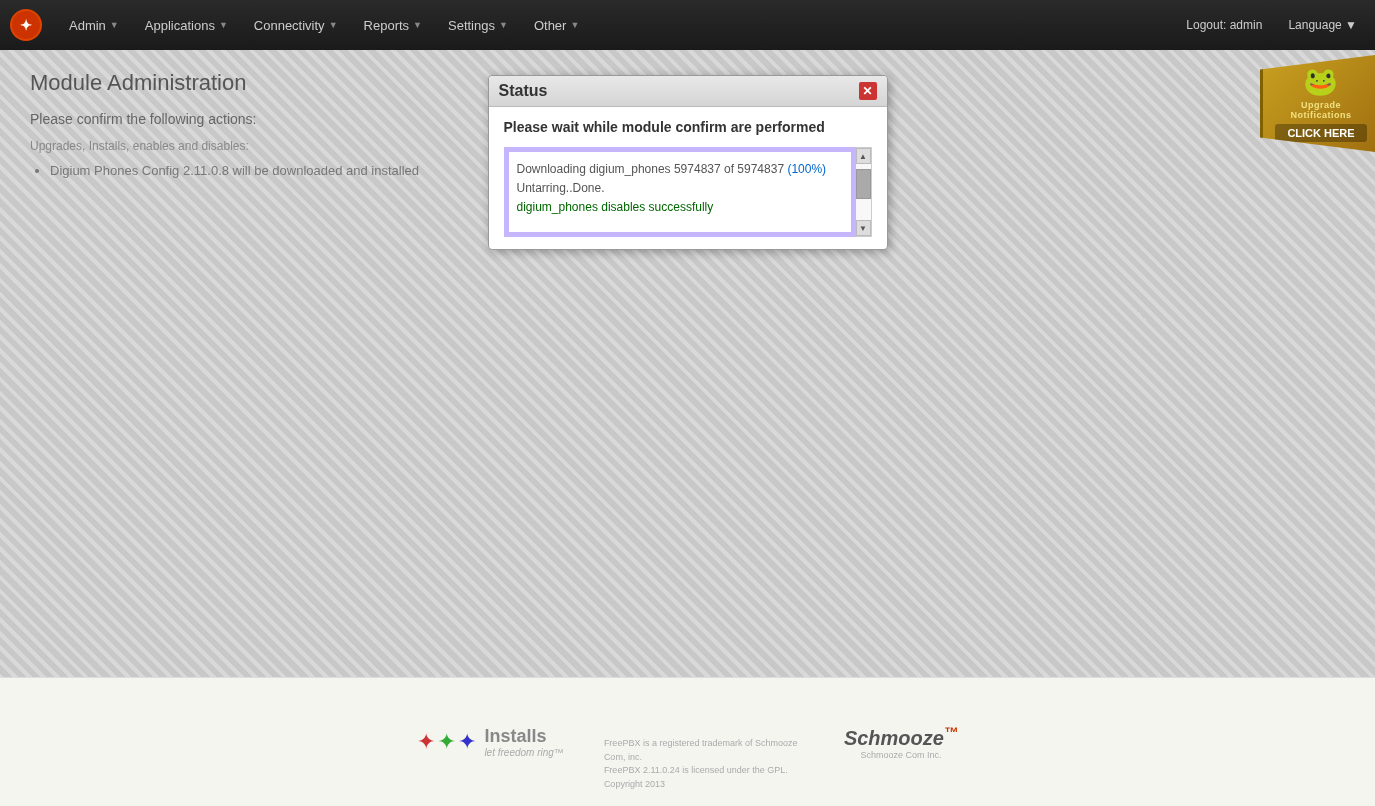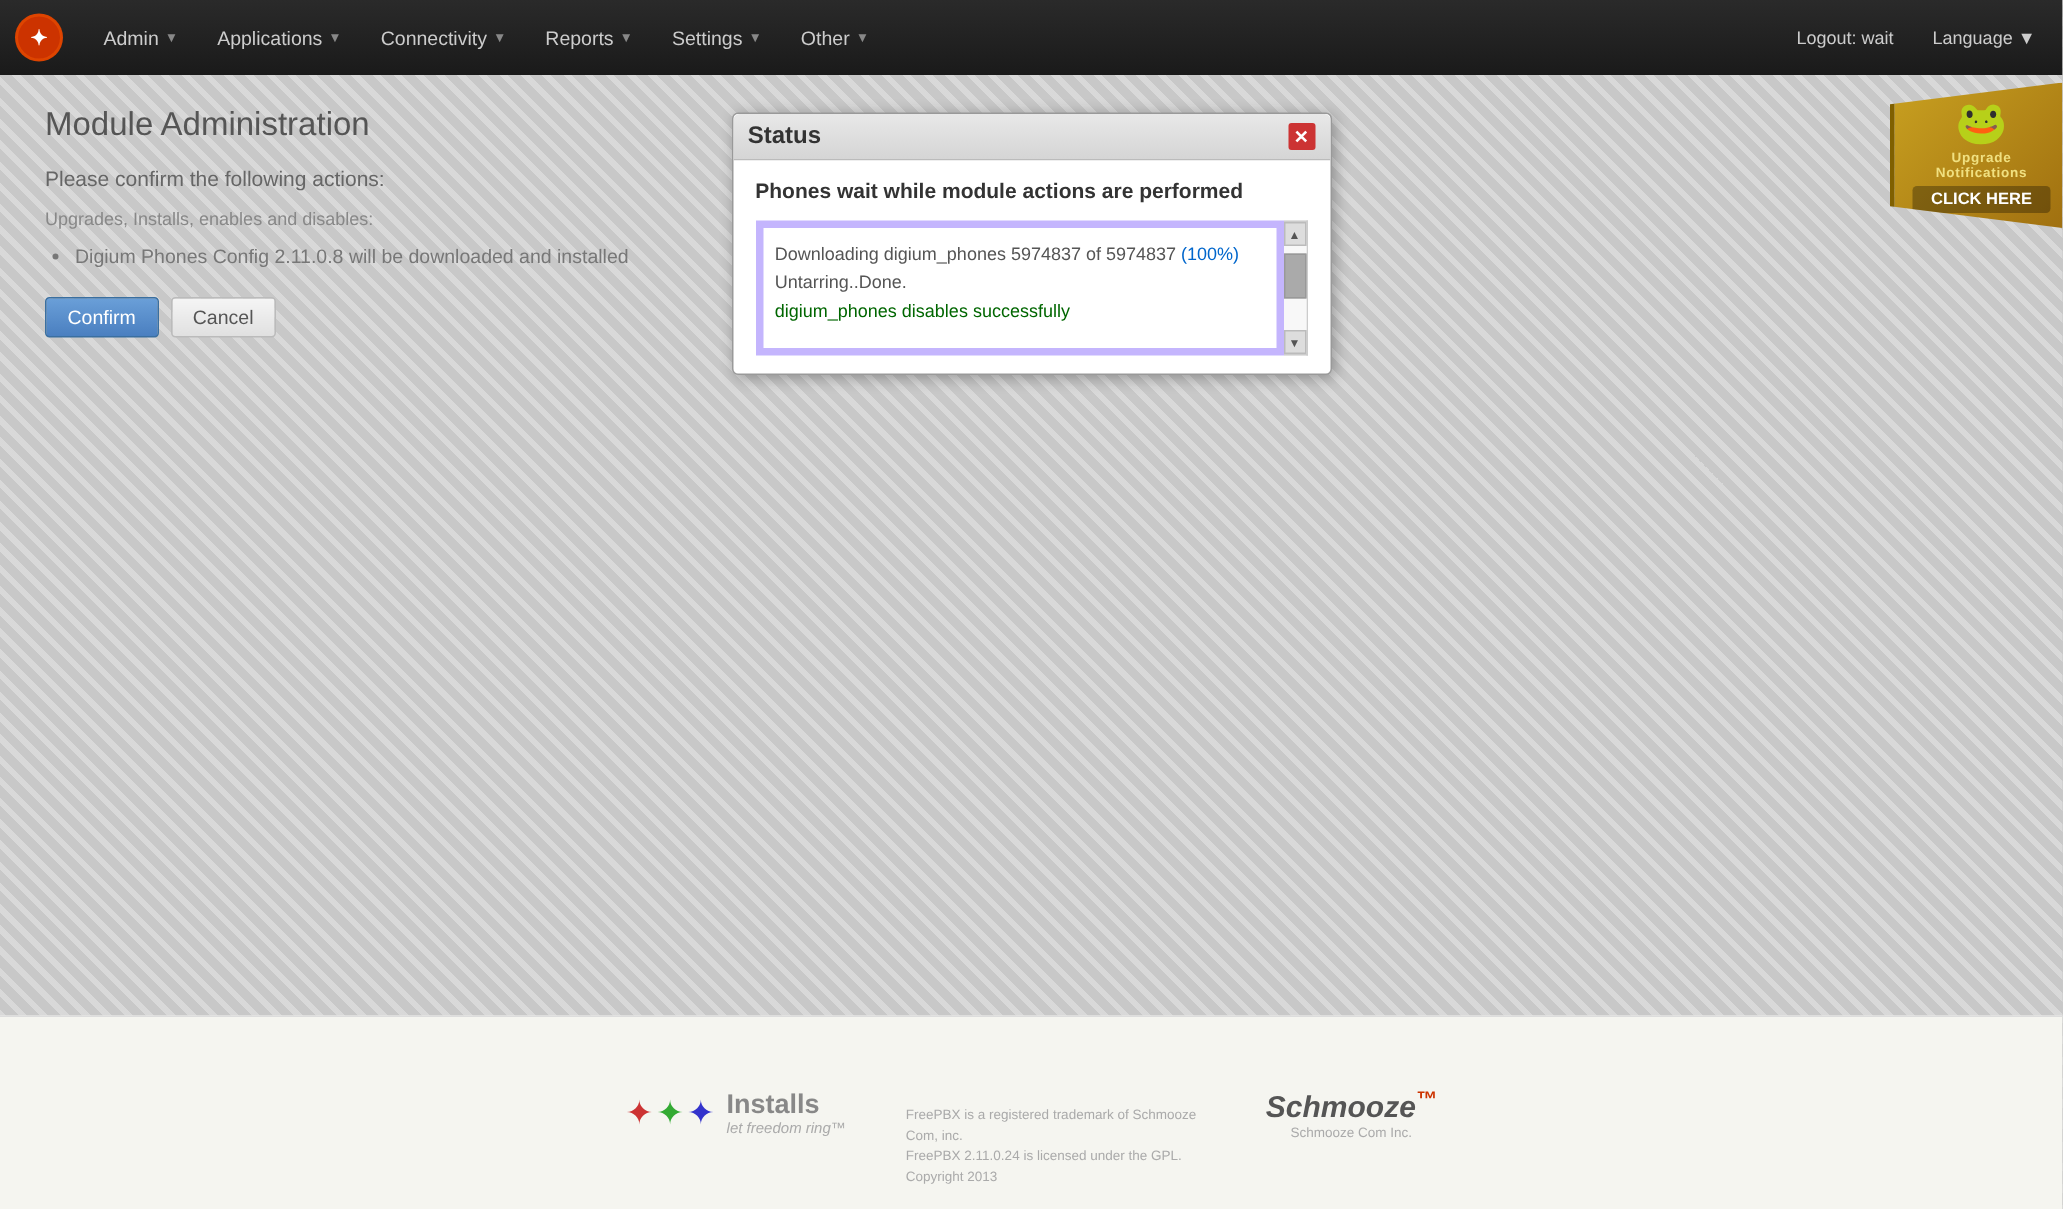--- a/index.html
+++ b/index.html
@@ -438,49 +438,45 @@
     <div class="nav-item">
       <span>Settings</span>
       <span class="arrow">▼</span>
     </div>
     <div class="nav-item">
       <span>Other</span>
       <span class="arrow">▼</span>
     </div>
   </div>
   <div class="nav-right">
-    <span class="logout-btn">Logout: wait</span>
+    <span class="logout-btn">Logout: admin</span>
     <span class="language-btn">
       <span>Language</span>
       <span>▼</span>
     </span>
   </div>
 </nav>
 
 <div class="main-content">
   <h1 class="page-title">Module Administration</h1>
   <p class="confirm-label">Please confirm the following actions:</p>
   <p class="section-subtitle">Upgrades, Installs, enables and disables:</p>
   <ul class="action-list">
     <li>Digium Phones Config 2.11.0.8 will be downloaded and installed</li>
   </ul>
-  <div class="button-row">
-    <button class="btn-confirm">Confirm</button>
-    <button class="btn-cancel">Cancel</button>
-  </div>
 </div>
 
 <div class="dialog-overlay">
   <div class="dialog-box">
     <div class="dialog-header">
       <span class="dialog-title">Status</span>
       <button class="dialog-close">✕</button>
     </div>
     <div class="dialog-body">
-      <p class="dialog-wait-text">Phones wait while module actions are performed</p>
+      <p class="dialog-wait-text">Please wait while module confirm are performed</p>
       <div class="dialog-log-area">
         <div class="dialog-log-content">
           <div class="log-line-download">Downloading digium_phones 5974837 of 5974837 <span class="log-line-percent">(100%)</span></div>
           <div class="log-line-untarring">Untarring..Done.</div>
           <div class="log-line-success">digium_phones disables successfully</div>
         </div>
         <div class="dialog-scrollbar">
           <div class="scrollbar-up">▲</div>
           <div class="scrollbar-track">
             <div class="scrollbar-thumb"></div>

